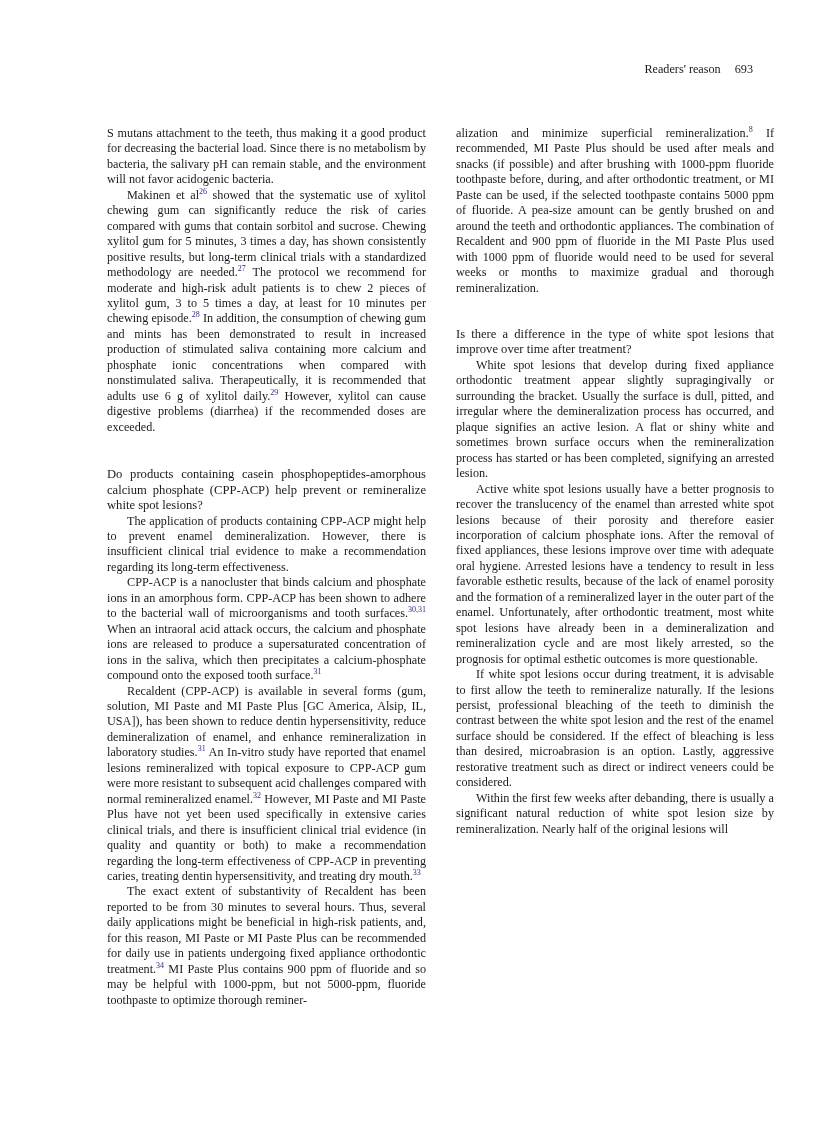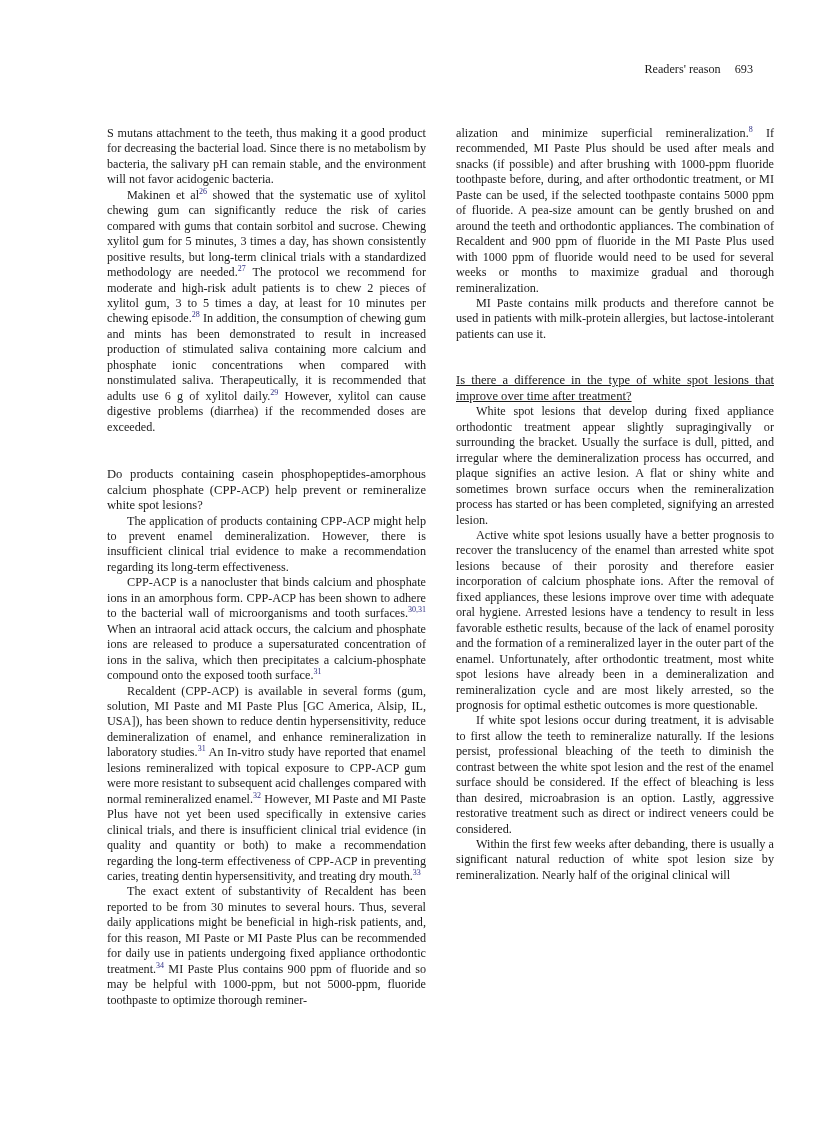--- a/index.html
+++ b/index.html
@@ -9,21 +9,21 @@
   .rh-left { position: absolute; left: 0; top: 0; }
   .rh-right { position: absolute; right: 0; top: 0; font-size: 12.2px; }
   .rh-right .pg { margin-left: 14px; }
   .col { position: absolute; top: 126px; font-size: 12.2px; line-height: 15.45px; text-align: justify; hyphens: auto; }
   .col-left { left: 83px; width: 319px; margin-left: 24px; }
   .col-right { left: 456px; width: 318px; }
   .col p { margin: 0; text-indent: 0; }
   .col p.ind { text-indent: 20px; }
   .col h3 { font-weight: normal; font-size: 12.6px; line-height: 15.5px; margin: 0; text-align: justify; }
   .gap-l { margin-top: 32px !important; }
-  .gap-r { margin-top: 31px !important; text-decoration: underline; }
+  .gap-r { margin-top: 31px !important; }
   sup { font-size: 8px; color: #2b2b80; line-height: 0; vertical-align: 5px; }
 </style>
 </head>
 <body>
 
 <div class="running-head">
   <div class="rh-left">
   </div>
   <div class="rh-right">
     <span>Readers' reason</span><span class="pg">693</span>
@@ -35,19 +35,18 @@
   <p class="ind"><span>Makinen et al</span><sup>26</sup><span> showed that the systematic use of xylitol chewing gum can significantly reduce the risk of caries compared with gums that contain sorbitol and sucrose. Chewing xylitol gum for 5 minutes, 3 times a day, has shown consistently positive results, but long-term clinical trials with a standardized methodology are needed.</span><sup>27</sup><span> The protocol we recommend for moderate and high-risk adult patients is to chew 2 pieces of xylitol gum, 3 to 5 times a day, at least for 10 minutes per chewing episode.</span><sup>28</sup><span> In addition, the consumption of chewing gum and mints has been demonstrated to result in increased production of stimulated saliva containing more calcium and phosphate ionic concentrations when compared with nonstimulated saliva. Therapeutically, it is recommended that adults use 6 g of xylitol daily.</span><sup>29</sup><span> However, xylitol can cause digestive problems (diarrhea) if the recommended doses are exceeded.</span></p>
   <h3 class="gap-l">Do products containing casein phosphopeptides-amorphous calcium phosphate (CPP-ACP) help prevent or remineralize white spot lesions?</h3>
   <p class="ind">The application of products containing CPP-ACP might help to prevent enamel demineralization. However, there is insufficient clinical trial evidence to make a recommendation regarding its long-term effectiveness.</p>
   <p class="ind"><span>CPP-ACP is a nanocluster that binds calcium and phosphate ions in an amorphous form. CPP-ACP has been shown to adhere to the bacterial wall of microorganisms and tooth surfaces.</span><sup>30,31</sup><span> When an intraoral acid attack occurs, the calcium and phosphate ions are released to produce a supersaturated concentration of ions in the saliva, which then precipitates a calcium-phosphate compound onto the exposed tooth surface.</span><sup>31</sup></p>
   <p class="ind"><span>Recaldent (CPP-ACP) is available in several forms (gum, solution, MI Paste and MI Paste Plus [GC America, Alsip, IL, USA]), has been shown to reduce dentin hypersensitivity, reduce demineralization of enamel, and enhance remineralization in laboratory studies.</span><sup>31</sup><span> An In-vitro study have reported that enamel lesions remineralized with topical exposure to CPP-ACP gum were more resistant to subsequent acid challenges compared with normal remineralized enamel.</span><sup>32</sup><span> However, MI Paste and MI Paste Plus have not yet been used specifically in extensive caries clinical trials, and there is insufficient clinical trial evidence (in quality and quantity or both) to make a recommendation regarding the long-term effectiveness of CPP-ACP in preventing caries, treating dentin hypersensitivity, and treating dry mouth.</span><sup>33</sup></p>
   <p class="ind"><span>The exact extent of substantivity of Recaldent has been reported to be from 30 minutes to several hours. Thus, several daily applications might be beneficial in high-risk patients, and, for this reason, MI Paste or MI Paste Plus can be recommended for daily use in patients undergoing fixed appliance orthodontic treatment.</span><sup>34</sup><span> MI Paste Plus contains 900 ppm of fluoride and so may be helpful with 1000-ppm, but not 5000-ppm, fluoride toothpaste to optimize thorough reminer-</span></p>
 </div>
 
 <div class="col col-right">
   <p><span>alization and minimize superficial remineralization.</span><sup>8</sup><span> If recommended, MI Paste Plus should be used after meals and snacks (if possible) and after brushing with 1000-ppm fluoride toothpaste before, during, and after orthodontic treatment, or MI Paste can be used, if the selected toothpaste contains 5000 ppm of fluoride. A pea-size amount can be gently brushed on and around the teeth and orthodontic appliances. The combination of Recaldent and 900 ppm of fluoride in the MI Paste Plus used with 1000 ppm of fluoride would need to be used for several weeks or months to maximize gradual and thorough remineralization.</span></p>
-  <p class="ind">MI Paste contains milk products and therefore cannot be used in patients with milk-protein allergies, but lactose-intolerant patients can use it.</p>
   <h3 class="gap-r">Is there a difference in the type of white spot lesions that improve over time after treatment?</h3>
   <p class="ind">White spot lesions that develop during fixed appliance orthodontic treatment appear slightly supragingivally or surrounding the bracket. Usually the surface is dull, pitted, and irregular where the demineralization process has occurred, and plaque signifies an active lesion. A flat or shiny white and sometimes brown surface occurs when the remineralization process has started or has been completed, signifying an arrested lesion.</p>
   <p class="ind">Active white spot lesions usually have a better prognosis to recover the translucency of the enamel than arrested white spot lesions because of their porosity and therefore easier incorporation of calcium phosphate ions. After the removal of fixed appliances, these lesions improve over time with adequate oral hygiene. Arrested lesions have a tendency to result in less favorable esthetic results, because of the lack of enamel porosity and the formation of a remineralized layer in the outer part of the enamel. Unfortunately, after orthodontic treatment, most white spot lesions have already been in a demineralization and remineralization cycle and are most likely arrested, so the prognosis for optimal esthetic outcomes is more questionable.</p>
   <p class="ind">If white spot lesions occur during treatment, it is advisable to first allow the teeth to remineralize naturally. If the lesions persist, professional bleaching of the teeth to diminish the contrast between the white spot lesion and the rest of the enamel surface should be considered. If the effect of bleaching is less than desired, microabrasion is an option. Lastly, aggressive restorative treatment such as direct or indirect veneers could be considered.</p>
-  <p class="ind">Within the first few weeks after debanding, there is usually a significant natural reduction of white spot lesion size by remineralization. Nearly half of the original clinical will</p>
+  <p class="ind">Within the first few weeks after debanding, there is usually a significant natural reduction of white spot lesion size by remineralization. Nearly half of the original lesions will</p>
 </div>
 
 </body></html>

